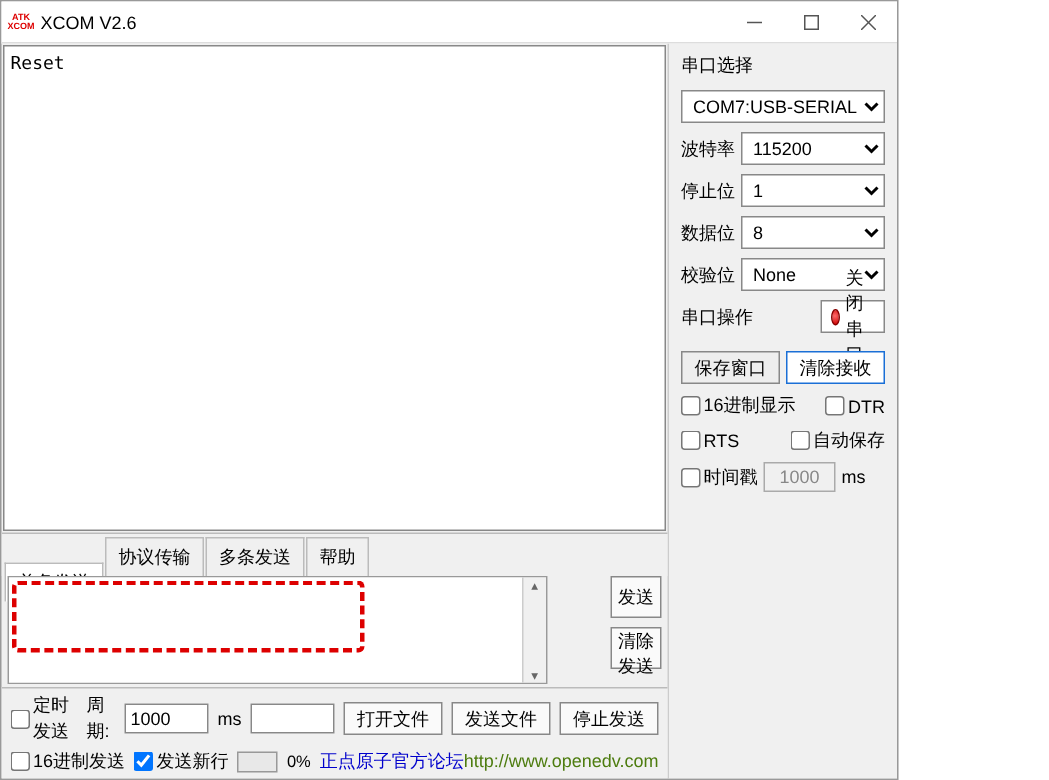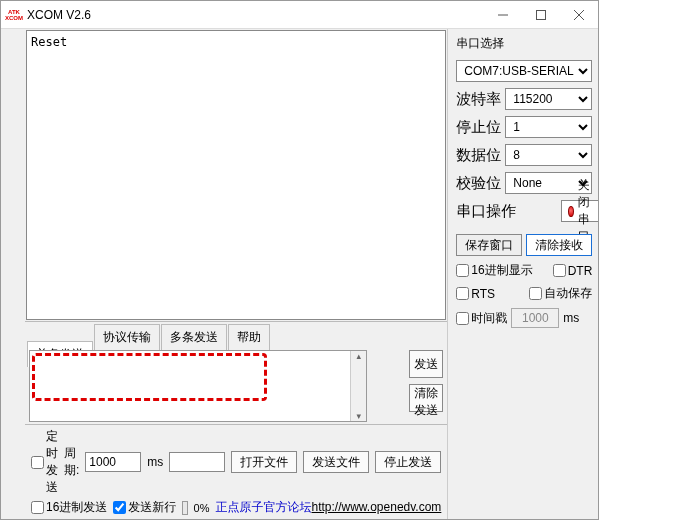--- a/index.html
+++ b/index.html
@@ -7,37 +7,37 @@
   .window { width: 599px; height: 520px; border: 1px solid #999; display: flex; flex-direction: column; background: #f0f0f0; }
   .titlebar { height: 28px; background: #fff; display: flex; align-items: center; padding-left: 4px; border-bottom: 1px solid #ddd; }
   .logo { width: 18px; height: 18px; display: flex; flex-direction: column; justify-content: center; align-items: center; margin-right: 4px; }
   .logo .t1 { font-size: 6px; line-height: 6px; color: #d00; font-weight: bold; }
   .logo .t2 { font-size: 6px; line-height: 6px; color: #d00; font-weight: bold; }
   .title { flex: 1; font-size: 12px; }
   .winbtns { display: flex; }
   .winbtn { width: 38px; height: 28px; display: flex; align-items: center; justify-content: center; color: #555; }
   .winbtn svg { width: 10px; height: 10px; stroke: currentColor; fill: none; stroke-width: 1; }
 
-  .body { flex: 1; display: flex; overflow: hidden; padding-left: 24px; }
+  .body { flex: 1; display: flex; overflow: hidden; }
   .left { flex: 1; display: flex; flex-direction: column; border-right: 1px solid #ccc; }
   .rxarea { flex: 1; background: #fff; border: 1px solid #888; margin: 1px; padding: 4px; font-family: "SimSun", monospace; font-size: 12px; white-space: pre; overflow: auto; }
   .tabs { display: flex; border-top: 1px solid #bbb; background: #f0f0f0; padding-top: 2px; padding-left: 2px; }
   .tab { padding: 4px 8px; border: 1px solid #bbb; border-bottom: none; background: #f0f0f0; margin-right: 1px; font-size: 12px; }
   .tab.active { background: #fff; position: relative; top: 17px; }
   .txwrap { border: 1px solid #999; margin: 0 4px 4px 4px; background: #fff; height: 72px; position: relative; display: flex; }
   .txarea { flex: 1; border: none; resize: none; font-family: "SimSun", monospace; font-size: 12px; padding: 2px; outline: none; }
   .dashed-box { position: absolute; left: 2px; top: 2px; width: 235px; height: 48px; border: 3px dashed #d00; border-radius: 4px; pointer-events: none; }
   .txscroll { width: 16px; background: #f0f0f0; border-left: 1px solid #ccc; display:flex; flex-direction:column; justify-content:space-between; align-items:center;}
   .txscroll .arr { font-size:9px; color:#666; }
 
   .right { width: 152px; padding: 6px 8px 4px 8px; display: flex; flex-direction: column; gap: 6px; background: #f0f0f0; }
   .sect-title { font-size: 12px; margin-bottom: 2px; }
   .combo { width: 100%; height: 22px; border: 1px solid #888; background: #fff; font-size: 12px; padding-left: 3px; }
   .row { display: flex; align-items: center; justify-content: space-between; gap: 4px; }
-  .row .lbl { font-size: 15px; white-space: nowrap; }
+  .row .lbl { font-size: 12px; white-space: nowrap; }
   .row .combo { flex: 1; min-width: 0; }
   .btn { height: 22px; border: 1px solid #888; background: #eee; font-size: 12px; padding: 0 8px; display: inline-flex; align-items: center; justify-content: center; }
   .btn.blue-border { border: 1px solid #1a6fd6; color: #000; background: #fff; }
   .closebtn { height: 22px; border: 1px solid #888; background: #fff; display: flex; align-items: center; gap: 4px; padding: 0 6px; margin-left: 41px; }
   .led { width: 11px; height: 11px; border-radius: 50%; background: radial-gradient(circle at 40% 40%, #ff6a6a, #c00); border: 1px solid #800; }
   .chkrow { display: flex; align-items: center; gap: 2px; }
   .chk { width: 13px; height: 13px; }
   .tsrow { display: flex; align-items: center; gap: 4px; }
   .tsinput { width: 48px; height: 20px; border: 1px solid #aaa; background: #f0f0f0; color: #888; text-align: center; font-size: 12px; }
   .sendbtnwrap { width: 72px; display: flex; flex-direction: column; gap: 6px; margin-left: 4px; }
@@ -45,21 +45,21 @@
 
   .txcontainer { display: flex; align-items: stretch; margin: 0 4px 2px 4px; }
   .txcontainer .txwrap { flex: 1; margin: 0; }
 
   .bottom { border-top: 1px solid #bbb; padding: 3px 6px; display: flex; flex-direction: column; gap: 3px; background: #f0f0f0; }
   .brow { display: flex; align-items: center; gap: 6px; }
   .pinput { width: 56px; height: 20px; border: 1px solid #888; font-size: 12px; padding-left: 3px; background:#fff; }
   .progress { flex: 1; height: 14px; border: 1px solid #999; background: #e8e8e8; position: relative; }
   .pct { font-size: 11px; }
   .smbtn { height: 22px; border: 1px solid #888; background: #fafafa; font-size: 12px; padding: 0 8px; min-width: 66px; }
-  .footer-link { color: #000000; text-decoration: underline; }
+  .footer-link { color: #4d7c0f; }
   .footer-link2 { color: #0000cc; }
   select { font-family: inherit; }
 </style>
 </head>
 <body>
 
 <div class="window">
   <div class="titlebar">
     <div class="logo">
         <span class="t1">ATK</span>

